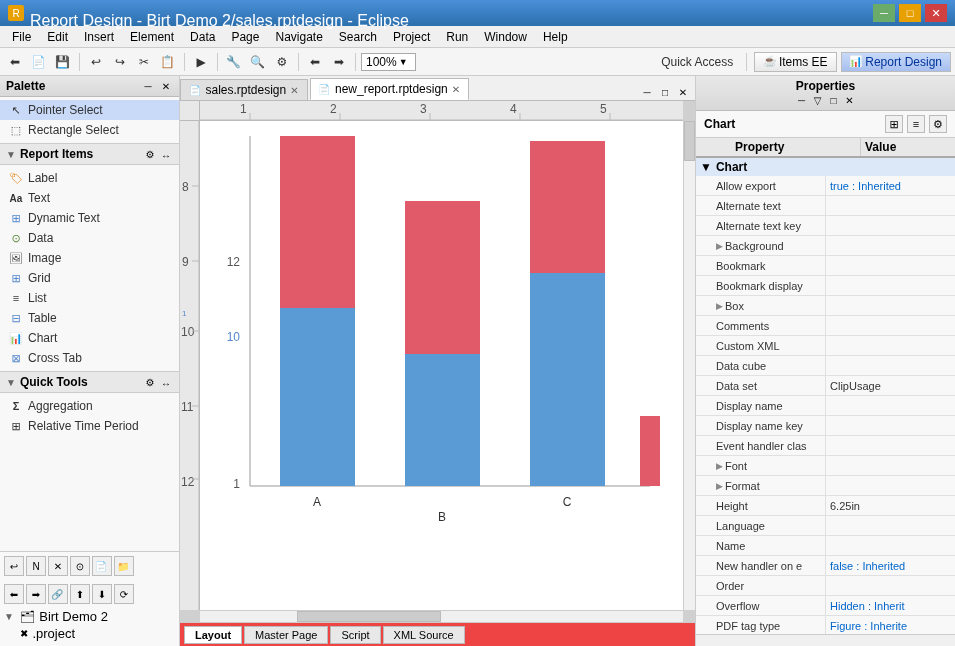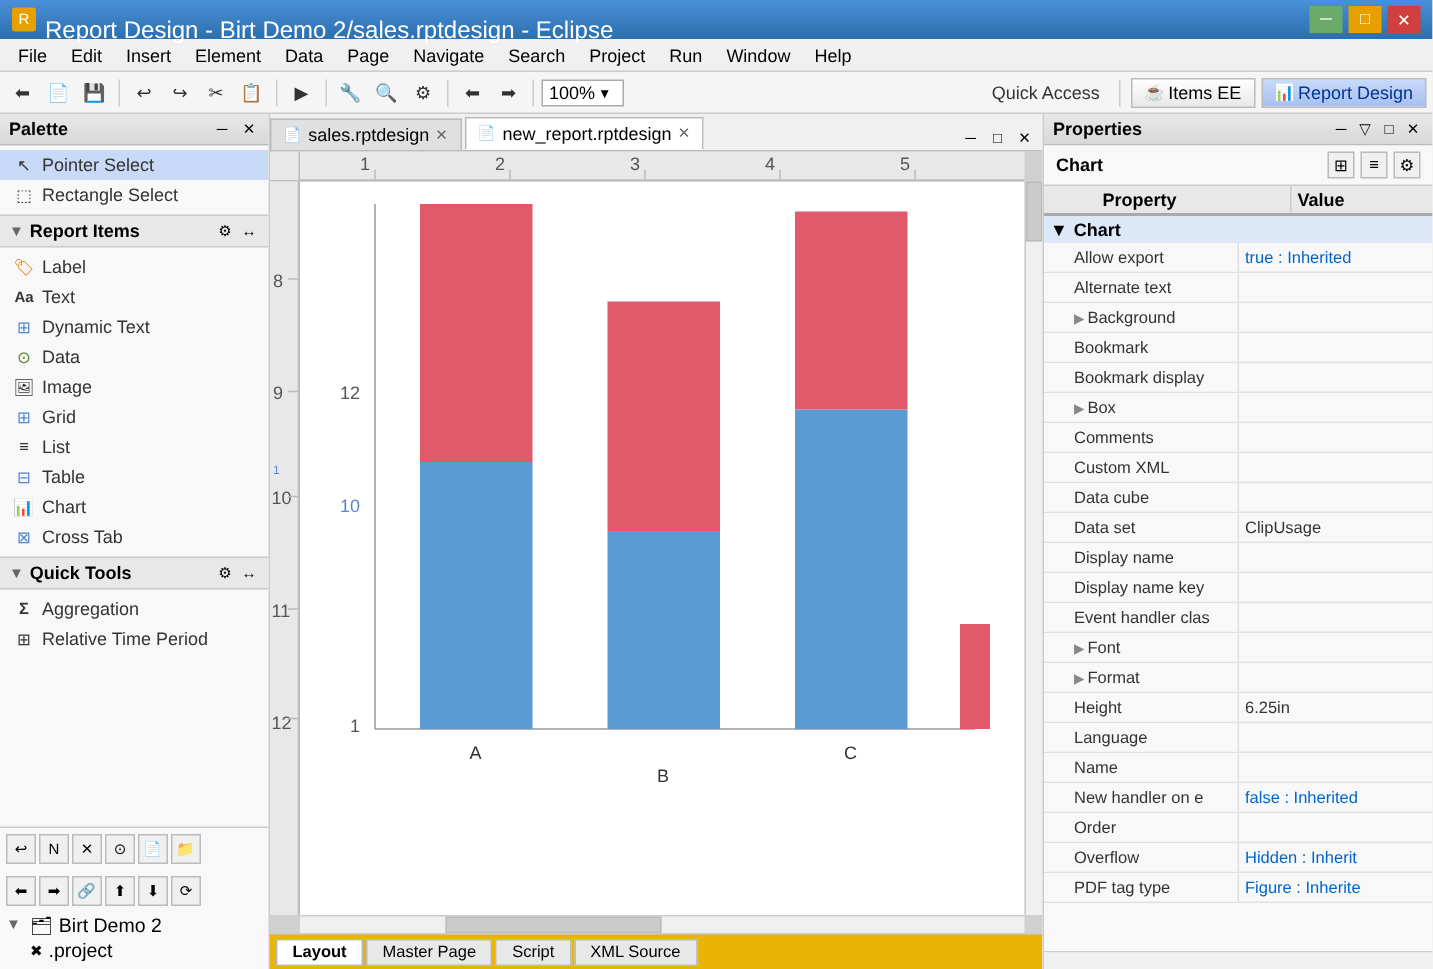--- a/index.html
+++ b/index.html
@@ -160,21 +160,21 @@
       flex: 1;
       background: #d0d0d0;
       position: relative;
       overflow: hidden;
       display: flex;
     }
 
     
     .bottom-tabs {
       height: 24px;
-      background: #eab308;
+      background: #ef4444;
       border-top: 1px solid #ccc;
       display: flex;
       align-items: center;
       padding: 0 4px;
       gap: 2px;
     }
     .bottom-tab {
       padding: 2px 10px;
       border: 1px solid #bbb;
       background: #e8e8e8;
@@ -191,20 +191,21 @@
       display: flex;
       flex-direction: column;
     }
     .right-panel-header {
       background: linear-gradient(to bottom, #e8e8e8, #d8d8d8);
       border-bottom: 1px solid #bbb;
       padding: 3px 6px;
       display: flex;
       align-items: center;
       justify-content: space-between;
+      flex-direction: column;
     }
     .right-panel-title { font-weight: bold; font-size: 12px; }
     .right-panel-controls { display: flex; gap: 2px; }
 
     .properties-title {
       padding: 4px 8px;
       font-weight: bold;
       font-size: 14px;
       border-bottom: 1px solid #ccc;
       background: #f8f8f8;
@@ -620,20 +621,24 @@
       </div>
       <div class="prop-row">
         <div class="prop-key prop-indent">Allow export</div>
         <div class="prop-val blue">true : Inherited</div>
       </div>
       <div class="prop-row">
         <div class="prop-key prop-indent">Alternate text</div>
         <div class="prop-val"></div>
       </div>
       <div class="prop-row">
+        <div class="prop-key prop-indent">Alternate text key</div>
+        <div class="prop-val"></div>
+      </div>
+      <div class="prop-row">
         <div class="prop-key prop-indent" style="display:flex;align-items:center;gap:2px;"><span style="font-size:9px;color:#888;">▶</span>Background</div>
         <div class="prop-val"></div>
       </div>
       <div class="prop-row">
         <div class="prop-key prop-indent">Bookmark</div>
         <div class="prop-val"></div>
       </div>
       <div class="prop-row">
         <div class="prop-key prop-indent">Bookmark display</div>
         <div class="prop-val"></div>

